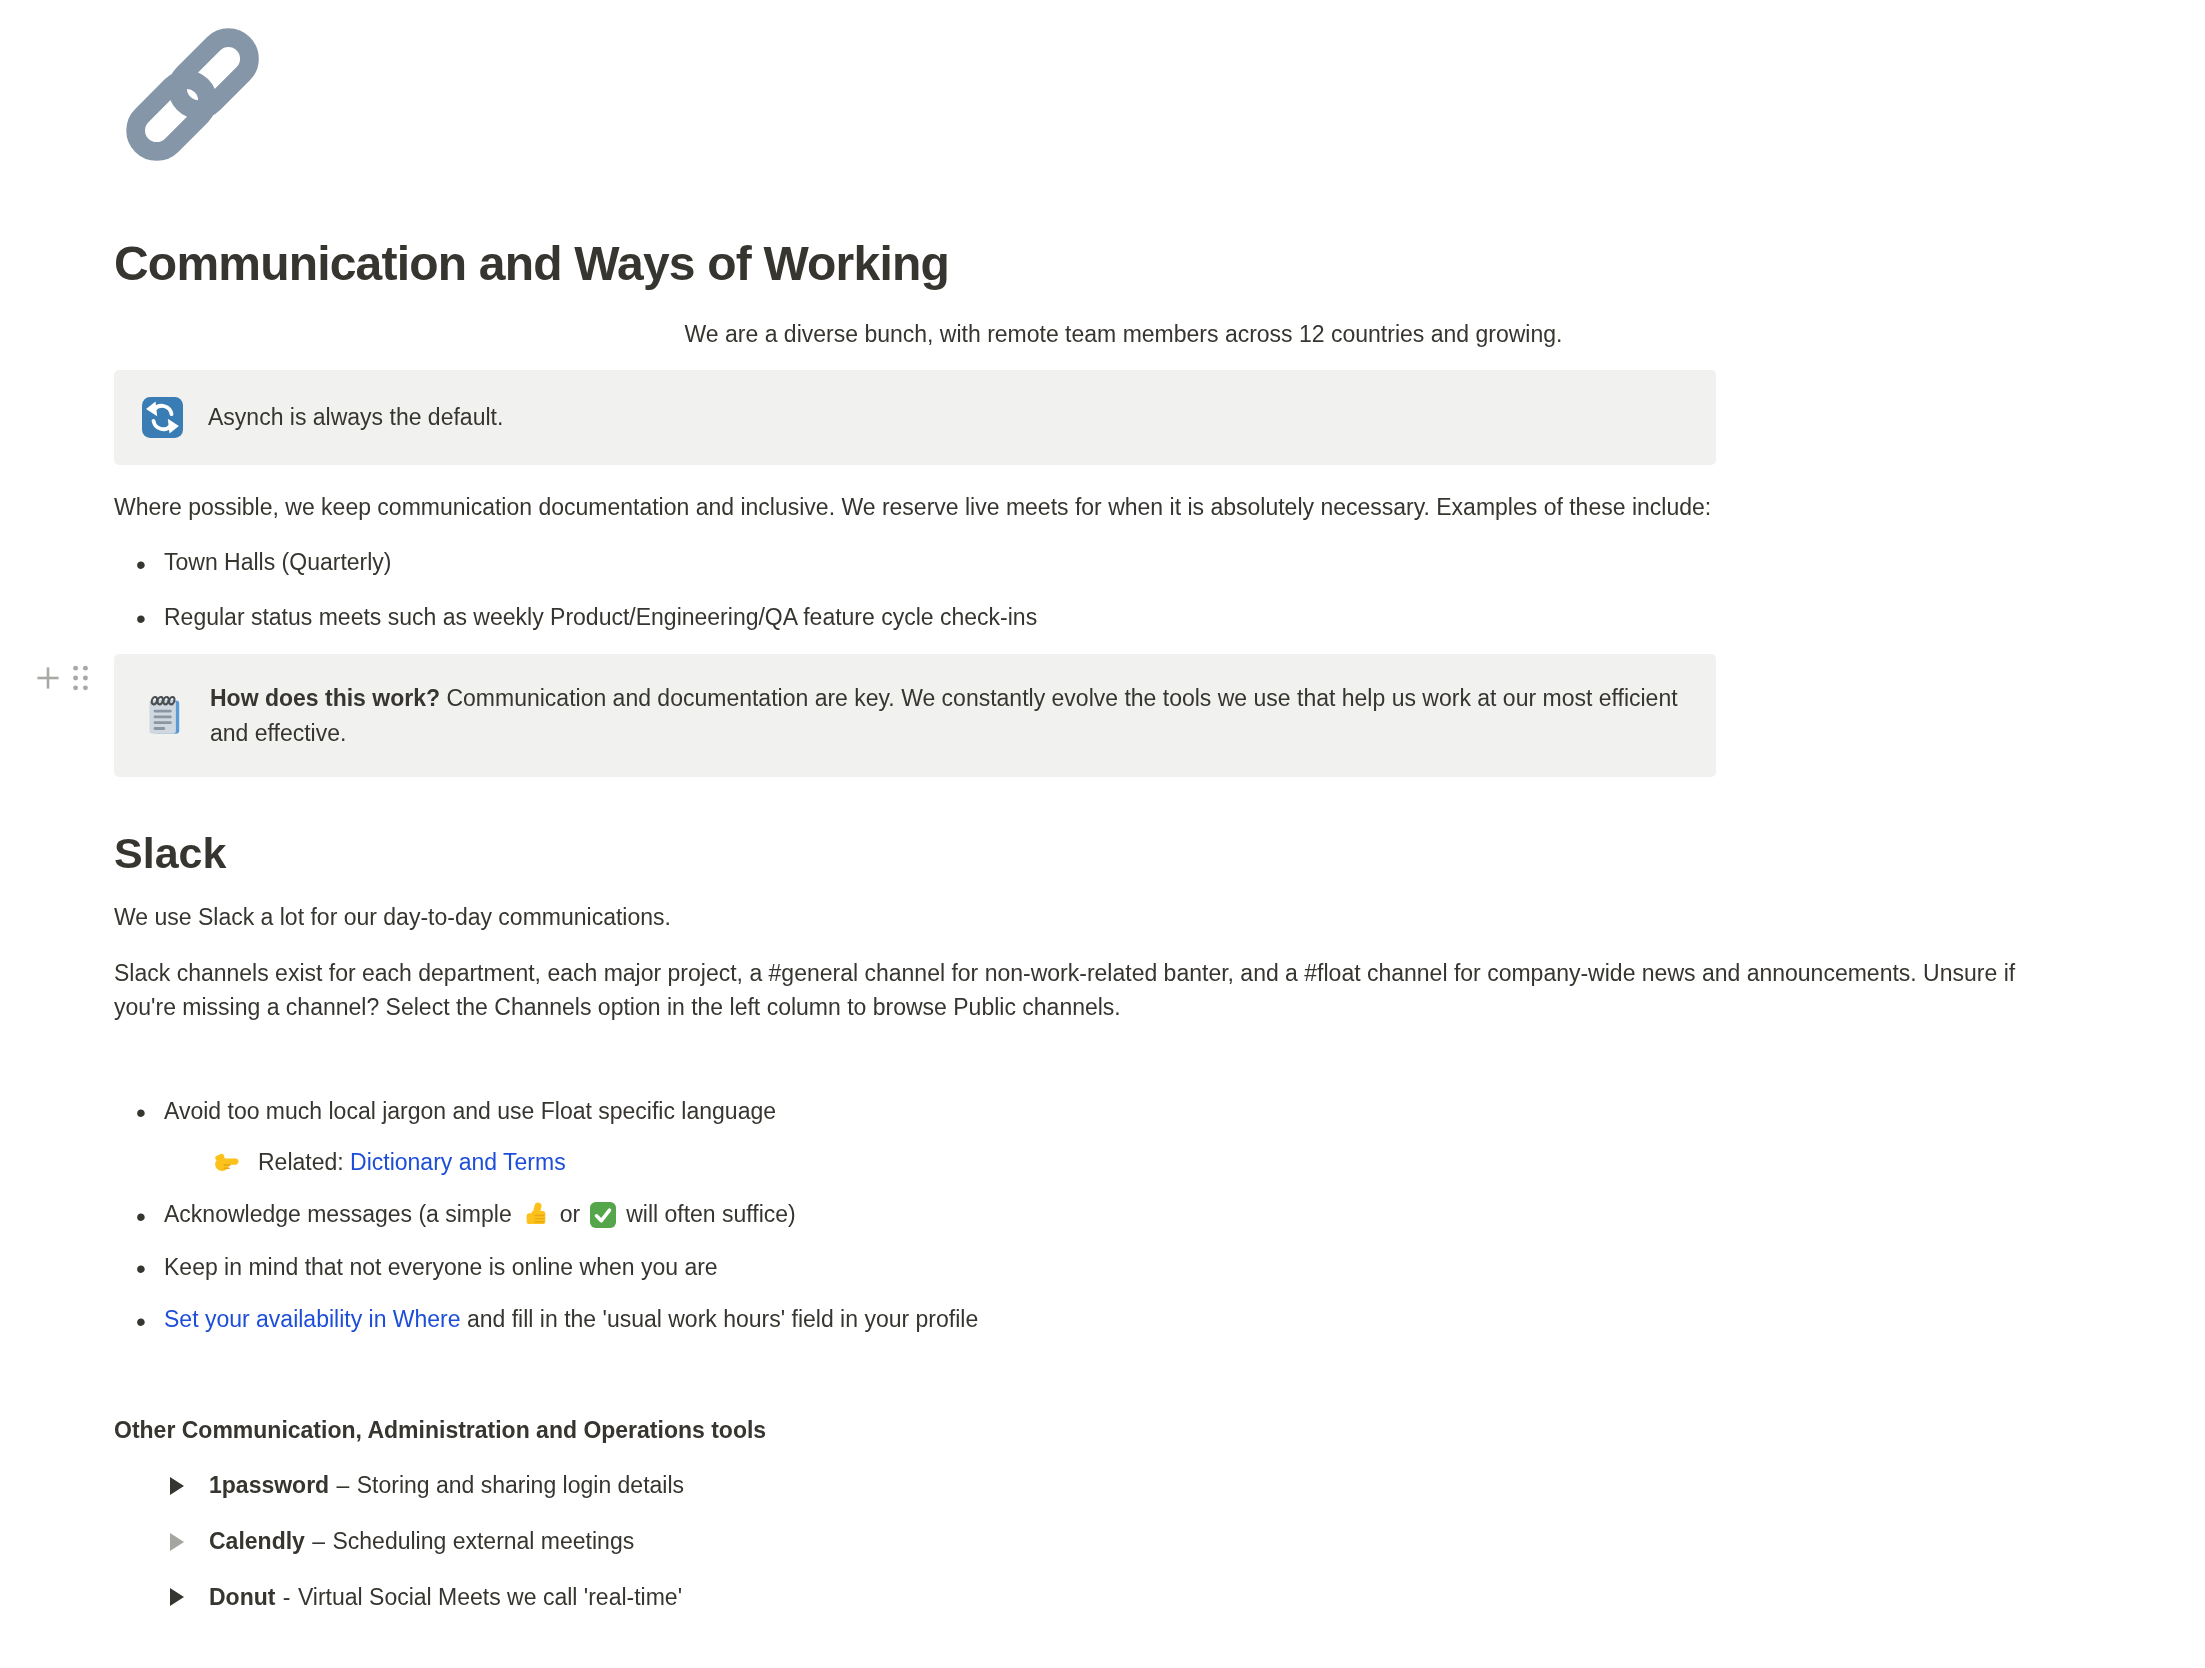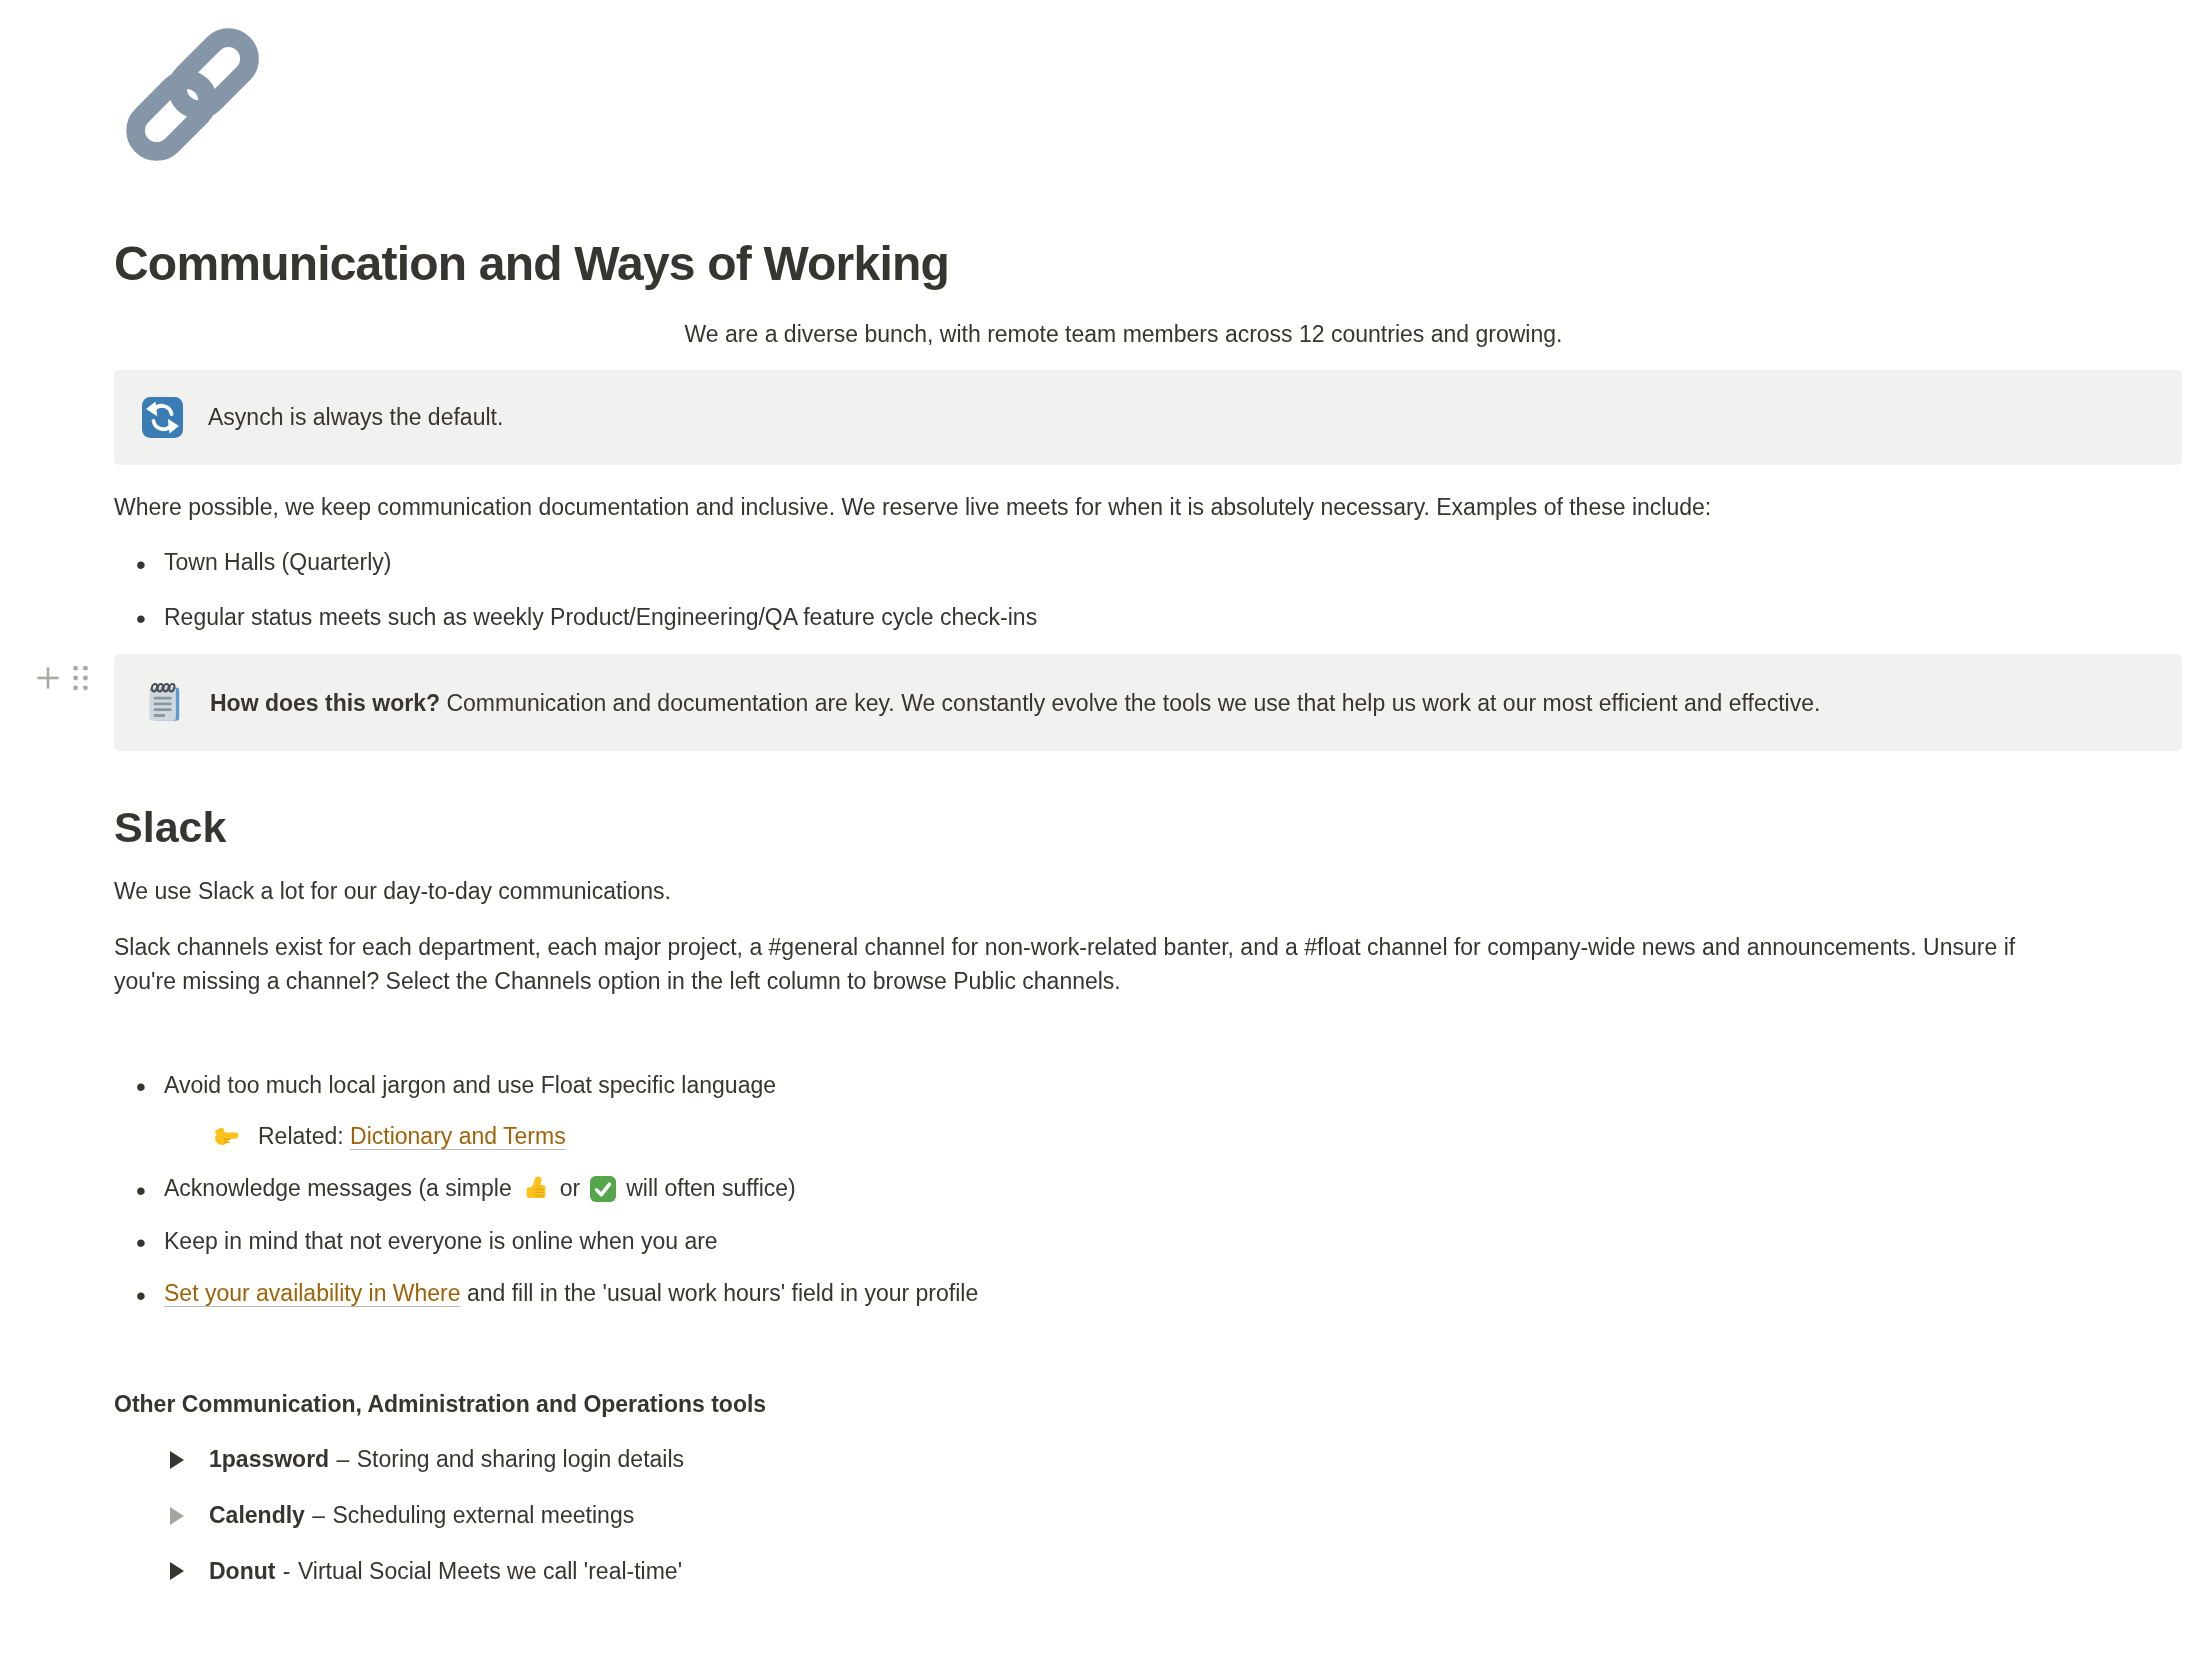--- a/index.html
+++ b/index.html
@@ -25,21 +25,21 @@
   p.intro { margin-top:25px;text-align:center; }
 
   
   .callout {
     background:#f1f1ef;
     border-radius:5px;
     padding:27px 28px;
     display:flex;
     align-items:center;
     gap:25px;
-    width:2068px;
+    width:1602px;
   }
   .callout-1 { margin-top:18px; }
   .callout-2 { position:relative; }
   .callout .ic { flex:0 0 auto; display:block; }
 
   .para-where { margin-top:25px; }
 
   ul.plain { list-style:none; margin-top:21.3px; }
   ul.plain > li { position:relative; padding-left:50px; margin-bottom:20px; min-height:34px; }
   ul.plain > li::before {
@@ -58,22 +58,21 @@
   h2.section-heading { margin-top:51px; font-size:43px; line-height:1.2; font-weight:700; }
   .slack-p1 { margin-top:20px; }
   .slack-p2 { margin-top:21.3px; max-width:1921px; }
 
   ul.tips { margin-top:69px; }
   ul.tips > li { margin-bottom:18px; }
   .related-line { padding-left:48px; margin-top:16.4px; display:flex; align-items:center; }
   .related-prefix { margin-left:18px; }
 
   a.doc-link {
-    color:#a16207;
-    text-decoration:underline;
+    color:#1d4ed8;
     text-decoration-color:rgba(55,53,47,.35);
     text-decoration-thickness:1.2px;
     text-underline-offset:5px;
     cursor:pointer;
   }
 
   .inline-ic { display:inline-block; vertical-align:-5.7px; margin:0 10px; }
 
   h3.tools-heading { margin-top:76px; font-size:23px; font-weight:700; }
 

